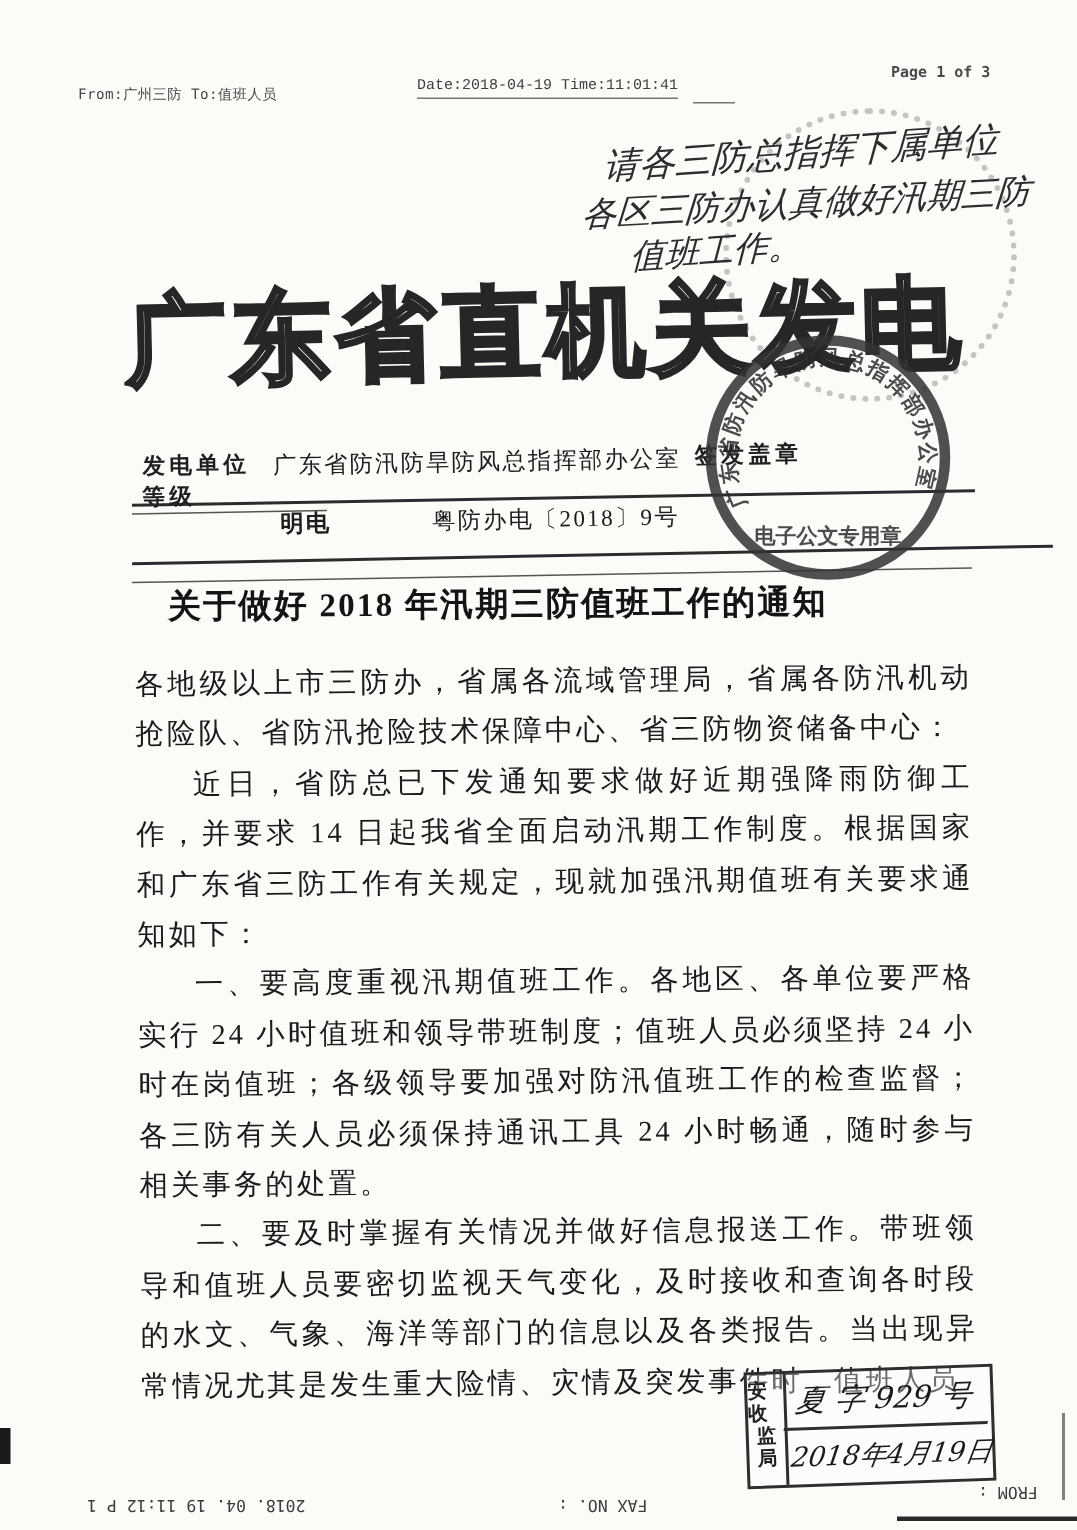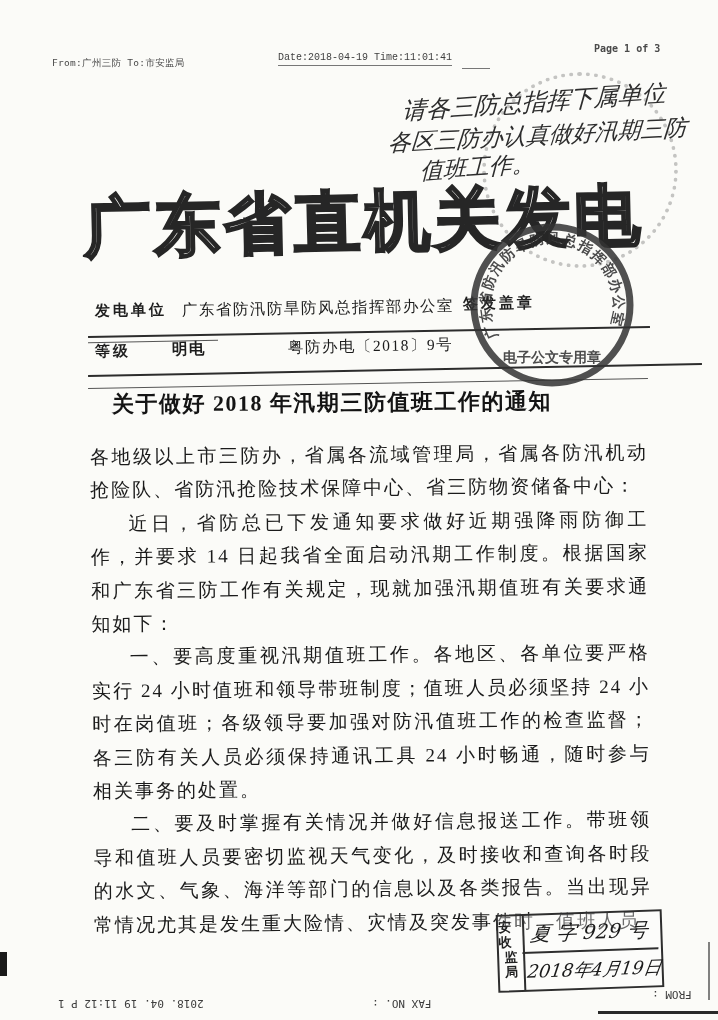--- a/index.html
+++ b/index.html
@@ -105,21 +105,21 @@
   
   .edge-speck{position:absolute;left:0;top:952px;width:7px;height:24px;background:#1a1a1a;}
   .edge-line-r{position:absolute;left:708px;top:942px;width:2px;height:58px;background:rgba(30,30,30,.55);}
   .bottom-line{position:absolute;left:598px;top:1011px;width:120px;height:3px;background:#2a2a2a;}
 </style>
 </head>
 <body>
 
 <div class="page">
 
-  <div class="fax-from">From:广州三防 To:市安监局</div>
+  <div class="fax-from">From:广州三防 To:值班人员</div>
   <div class="fax-date">Date:2018-04-19 Time:11:01:41</div>
   <div class="fax-date-dash"></div>
   <div class="fax-page">Page 1 of 3</div>
 
   <div class="seal-faint"></div>
 
   <div class="hw hw1">请各三防总指挥下属单位</div>
   <div class="hw hw2">各区三防办认真做好汛期三防</div>
   <div class="hw hw3">值班工作。</div>
 
@@ -134,24 +134,24 @@
   </div>
   <div class="frm" style="left:182px;top:298px;">
     <span class="val">广东省防汛防旱防风总指挥部办公室</span>
   </div>
   <div class="frm" style="left:463px;top:294px;">
     <span class="lbl">签发盖章</span>
   </div>
   <div class="rule" style="left:88px;top:331px;width:562px;transform:rotate(-1deg);"></div>
   <div class="rule thin" style="left:88px;top:341px;width:130px;transform:rotate(-1deg);"></div>
 
-  <div class="frm" style="left:95px;top:342px;">
+  <div class="frm" style="left:95px;top:322px;">
     <span class="lbl">等级</span>
   </div>
-  <div class="frm" style="left:172px;top:339px;">
+  <div class="frm" style="left:187px;top:339px;">
     <span class="val" style="font-weight:bold;">明电</span>
   </div>
   <div class="frm" style="left:288px;top:336px;">
     <span class="val">粤防办电〔2018〕9号</span>
   </div>
   <div class="rule" style="left:88px;top:369px;width:614px;transform:rotate(-1.1deg);"></div>
   <div class="rule thin" style="left:88px;top:383px;width:560px;transform:rotate(-1deg);"></div>
 
   <div class="seal-main">
     <svg width="178" height="178" viewBox="0 0 178 178">

